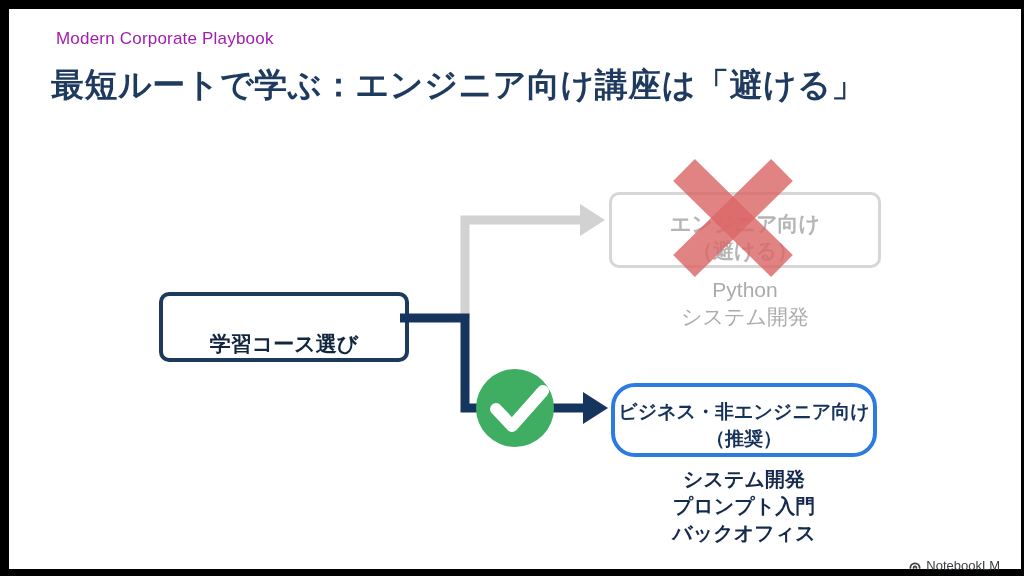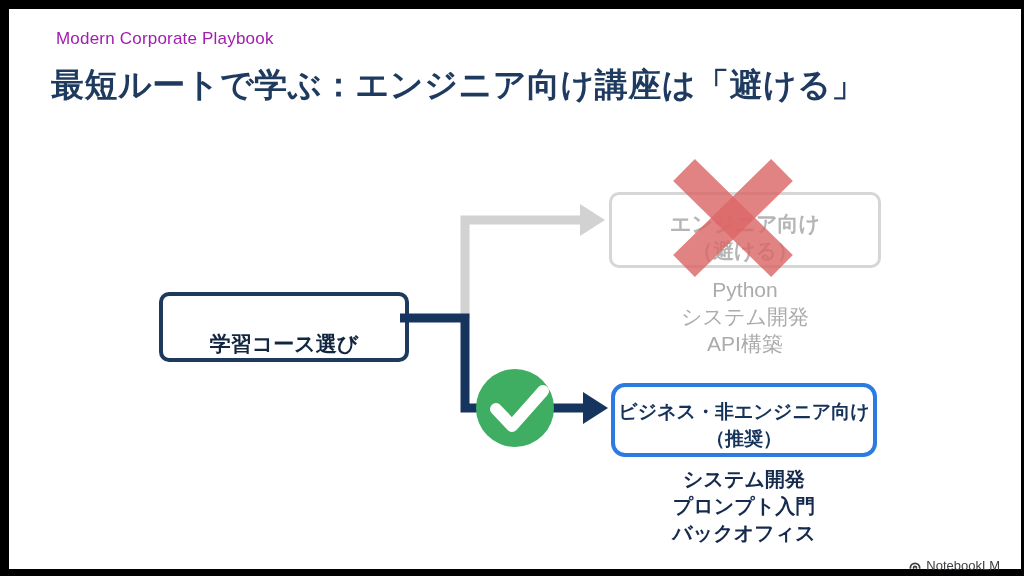--- a/index.html
+++ b/index.html
@@ -74,21 +74,21 @@
     font-size: 21px;
     font-weight: 700;
     color: #b5b5b5;
     line-height: 1.32;
   }
 
   .node-recommend {
     left: 602px; top: 374px;
     width: 266px; height: 74px;
     border: 4px solid #2c7be0;
-    border-radius: 14px;
+    border-radius: 24px;
     font-size: 19px;
     font-weight: 700;
     color: #15325b;
     line-height: 1.45;
   }
 
   .topics {
     text-align: center;
     z-index: 2;
   }
@@ -143,21 +143,20 @@
     </div>
 
     <div class="abs node node-avoid">
       <span>エンジニア向け</span>
       <span>（避ける）</span>
     </div>
 
     <div class="abs topics topics-avoid">
       <span>Python</span>
       <span>システム開発</span>
-      <span>API構築</span>
     </div>
 
     <div class="abs node node-recommend">
       <span>ビジネス・非エンジニア向け</span>
       <span>（推奨）</span>
     </div>
 
     <div class="abs topics topics-recommend">
       <span>システム開発</span>
       <span>プロンプト入門</span>

